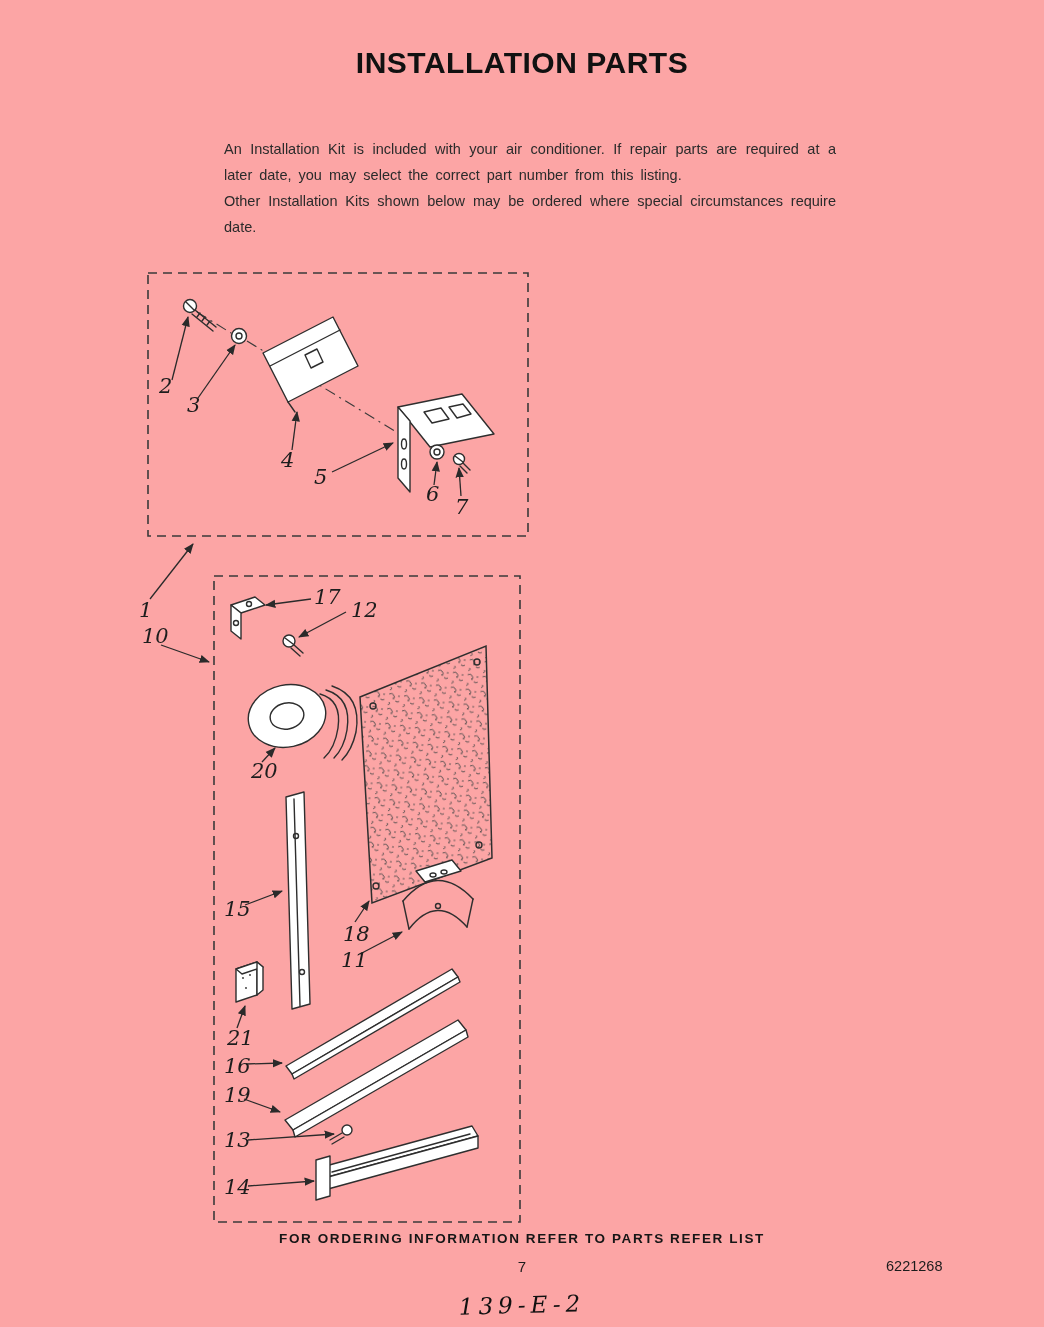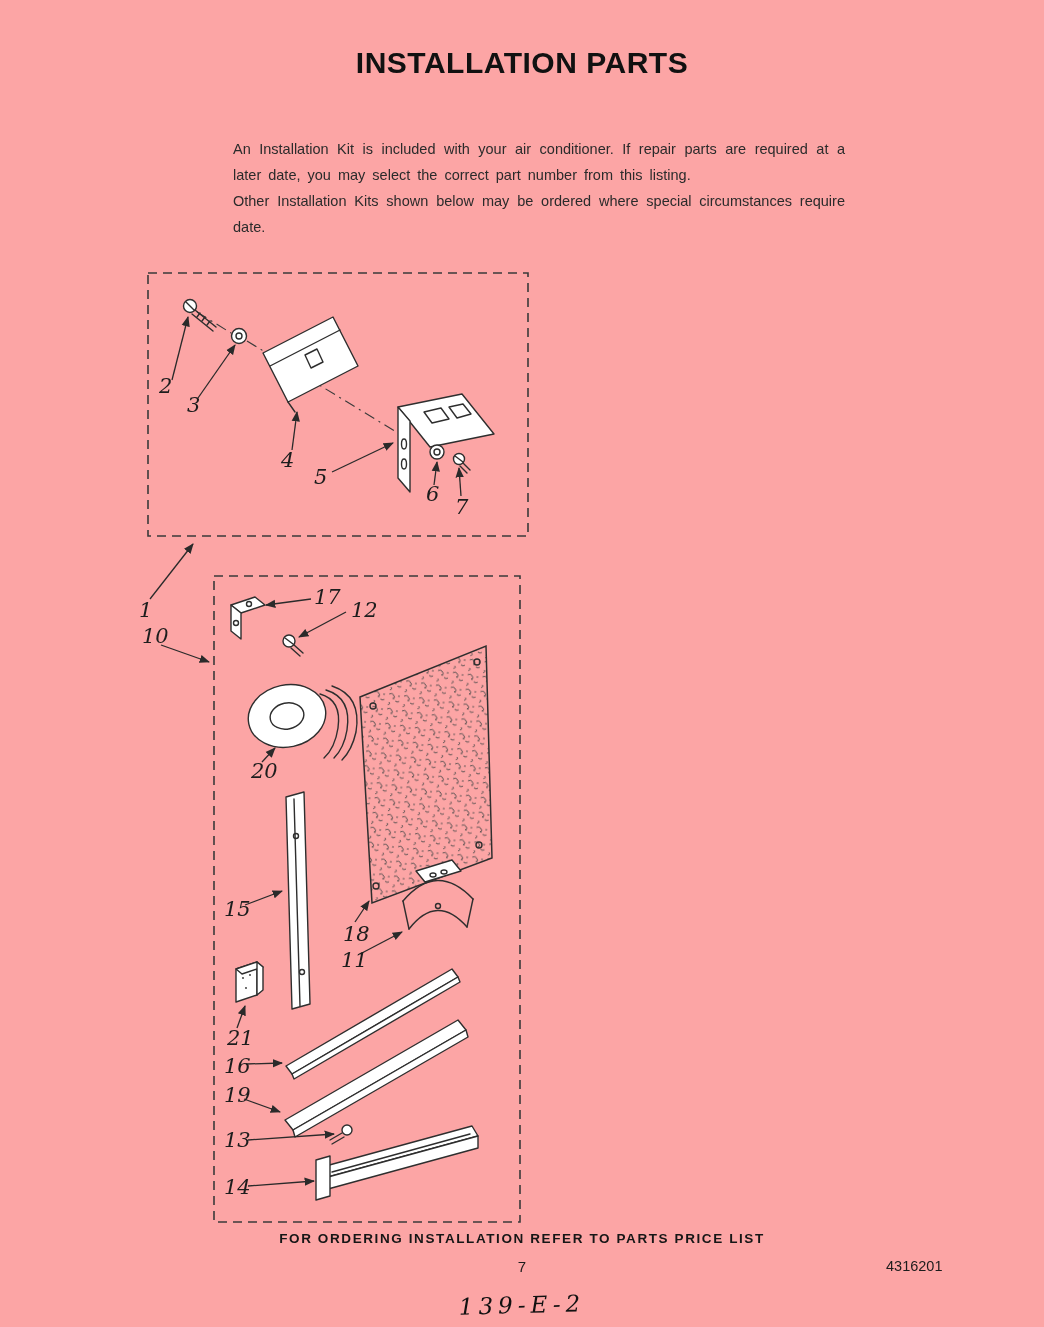--- a/index.html
+++ b/index.html
@@ -13,21 +13,21 @@
     position:absolute; top:46px; left:0; width:100%; text-align:center;
     font-size:30px; font-weight:bold; letter-spacing:.5px; color:#111;
   }
   .subtitle {
     position:absolute; top:84px; left:0; width:100%; text-align:center;
     font-size:15px; font-weight:bold; color:#222;
   }
   .body-text {
     position:absolute; left:224px; width:612px;
     font-size:14.5px; line-height:1.8; text-align:justify;
-    word-spacing:3px; color:#2b2b2b;margin-left:9px;
+    word-spacing:3px; color:#2b2b2b;
   }
   .p1 { top:136px; }
   .p2 { top:188px; }
   .diagram-svg { position:absolute; top:0; left:0; }
   .dash-box { fill:none; stroke:#3a3a3a; stroke-width:1.6; stroke-dasharray:9 6; }
   .part { fill:none; stroke:#2e2e2e; stroke-width:1.4; stroke-linejoin:round; stroke-linecap:round; }
   .part-solid { fill:#ffffff; stroke:#2e2e2e; stroke-width:1.4; stroke-linejoin:round; }
   .leader { fill:none; stroke:#2a2a2a; stroke-width:1.3; marker-end:url(#arr); }
   .cline { fill:none; stroke:#3a3a3a; stroke-width:1.1; stroke-dasharray:11 5 2 5; }
   .callout-num {
@@ -229,18 +229,18 @@
     <text class="callout-num" x="224" y="916">15</text>
     <text class="callout-num" x="343" y="941">18</text>
     <text class="callout-num" x="341" y="967">11</text>
     <text class="callout-num" x="227" y="1045">21</text>
     <text class="callout-num" x="224" y="1073">16</text>
     <text class="callout-num" x="224" y="1102">19</text>
     <text class="callout-num" x="224" y="1147">13</text>
     <text class="callout-num" x="224" y="1194">14</text>
   </svg>
 
-  <div class="footer-note">FOR ORDERING INSTALLATION REFER TO PARTS PRICE LIST</div>
+  <div class="footer-note">FOR ORDERING INFORMATION REFER TO PARTS REFER LIST</div>
   <div class="page-number">7</div>
-  <div class="doc-number">4316201</div>
+  <div class="doc-number">6221268</div>
   <div class="handwritten">139-E-2</div>
 
 </div>
 
 </body></html>

